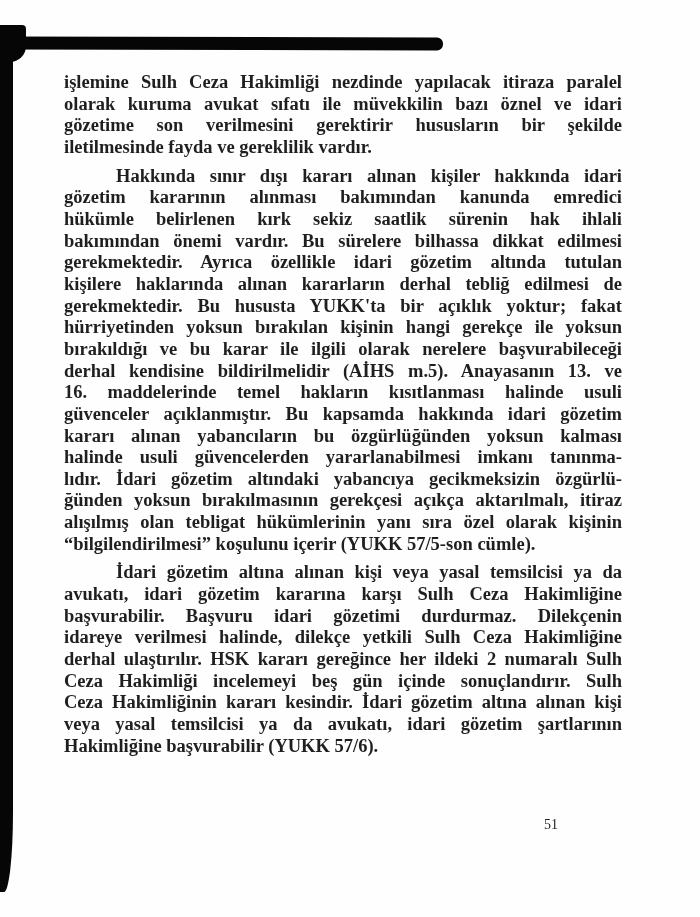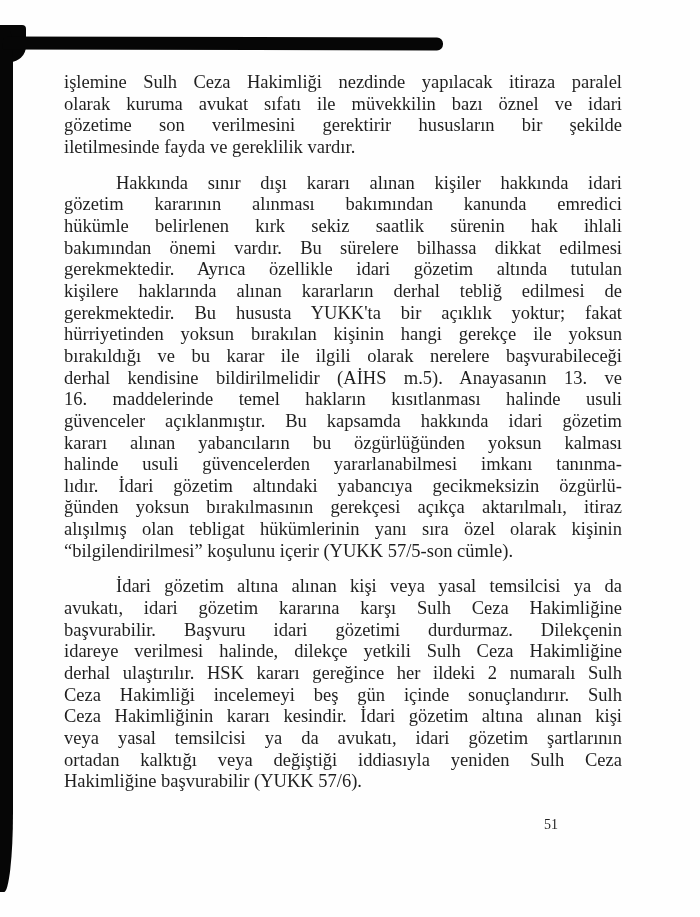--- a/index.html
+++ b/index.html
@@ -46,23 +46,24 @@
   }
   
   .text-block {
     position: absolute;
     left: 64px;
     top: 72px;
     width: 558px;
     color: #1f1f1f;
     font-size: 18.5px;
     line-height: 21.65px;
+    font-weight: bold;
   }
   .para { margin: 0; }
-  .para + .para { margin-top: 14px; }
+  .para + .para { margin-top: 7px; }
   .line {
     text-align: justify;
     text-align-last: justify;
     white-space: nowrap;
   }
   .line.last {
     text-align-last: left;
   }
   .line.first-indent {
     text-indent: 52px;
@@ -112,19 +113,18 @@
       </div>
       <div class="para">
         <div class="line first-indent">İdari gözetim altına alınan kişi veya yasal temsilcisi ya da</div>
         <div class="line">avukatı, idari gözetim kararına karşı Sulh Ceza Hakimliğine</div>
         <div class="line">başvurabilir. Başvuru idari gözetimi durdurmaz. Dilekçenin</div>
         <div class="line">idareye verilmesi halinde, dilekçe yetkili Sulh Ceza Hakimliğine</div>
         <div class="line">derhal ulaştırılır. HSK kararı gereğince her ildeki 2 numaralı Sulh</div>
         <div class="line">Ceza Hakimliği incelemeyi beş gün içinde sonuçlandırır. Sulh</div>
         <div class="line">Ceza Hakimliğinin kararı kesindir. İdari gözetim altına alınan kişi</div>
         <div class="line">veya yasal temsilcisi ya da avukatı, idari gözetim şartlarının</div>
-        <div class="line">ortadan kalktığı veya değiştiği iddiasıyla yeniden Sulh Ceza</div>
         <div class="line last">Hakimliğine başvurabilir (YUKK 57/6).</div>
       </div>
     </div>
 
   <div class="page-number">51</div>
 </div>
 
 </body></html>

